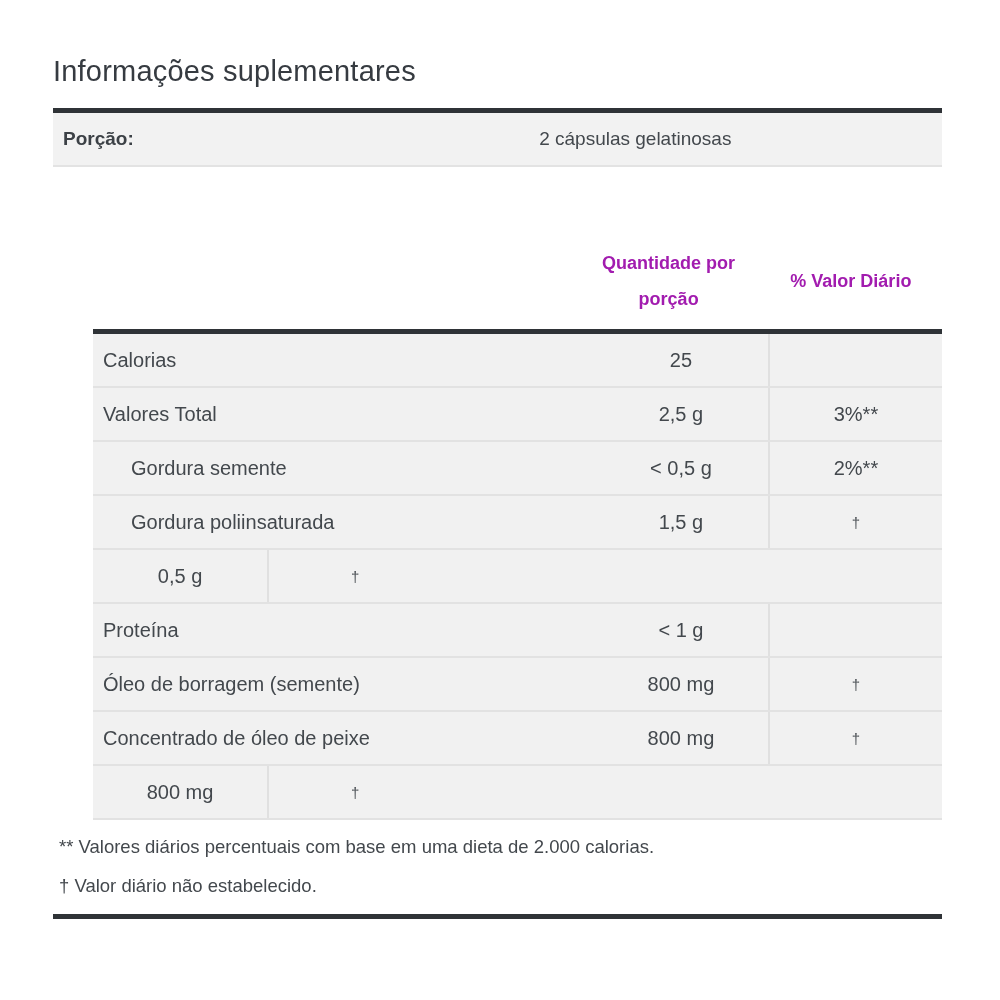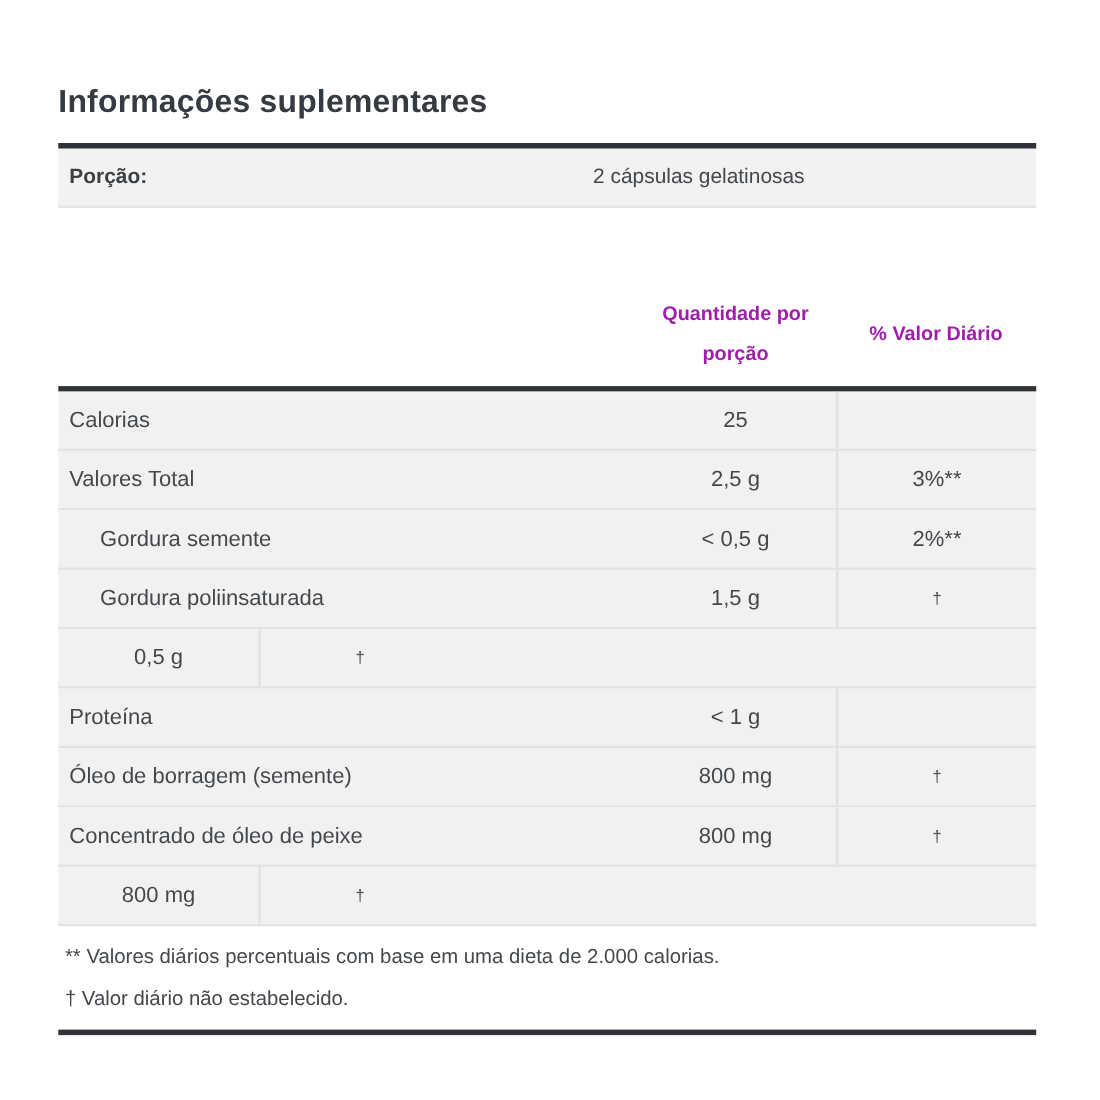--- a/index.html
+++ b/index.html
@@ -11,25 +11,24 @@
     overflow: hidden;
   }
   .page {
     width: 889px;
     margin-left: 53px;
     padding-top: 55px;
   }
   
   .page-title {
     font-size: 29px;
-    font-weight: bold;
+    font-weight: normal;
     color: #363b41;
     letter-spacing: 0.2px;
     margin-bottom: 20px;
-    margin-top: 22px;
   }
   
   .serving-table {
     border-top: 5px solid #2f3337;
     background: #f2f2f2;
     border-bottom: 2px solid #e3e3e3;
     display: flex;
     align-items: center;
     height: 59px;
     font-size: 19px;
@@ -55,20 +54,21 @@
     font-weight: bold;
     color: #a21caf;
   }
   .col-name   { width: 59%; }
   .col-amount { width: 20.5%; text-align: center; }
   .col-dv     { width: 20.5%; text-align: center; }
   .facts-header .col-amount { line-height: 2.0; }
   
   .facts-body {
     border-top: 5px solid #2f3337;
+    margin-left: 40px;
   }
   .facts-row {
     display: flex;
     align-items: center;
     height: 54px;
     background: #f1f1f1;
     border-bottom: 2px solid #e2e2e2;
     font-size: 20px;
     color: #43484d;
   }

